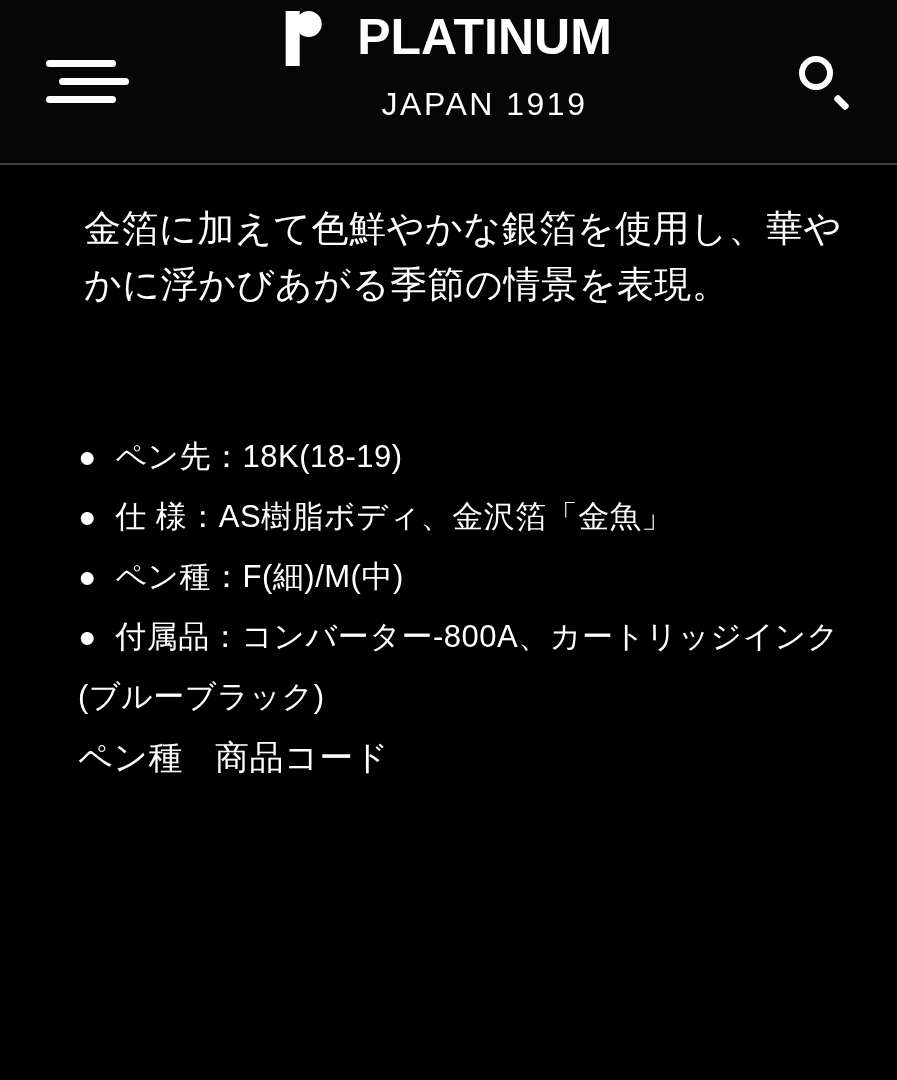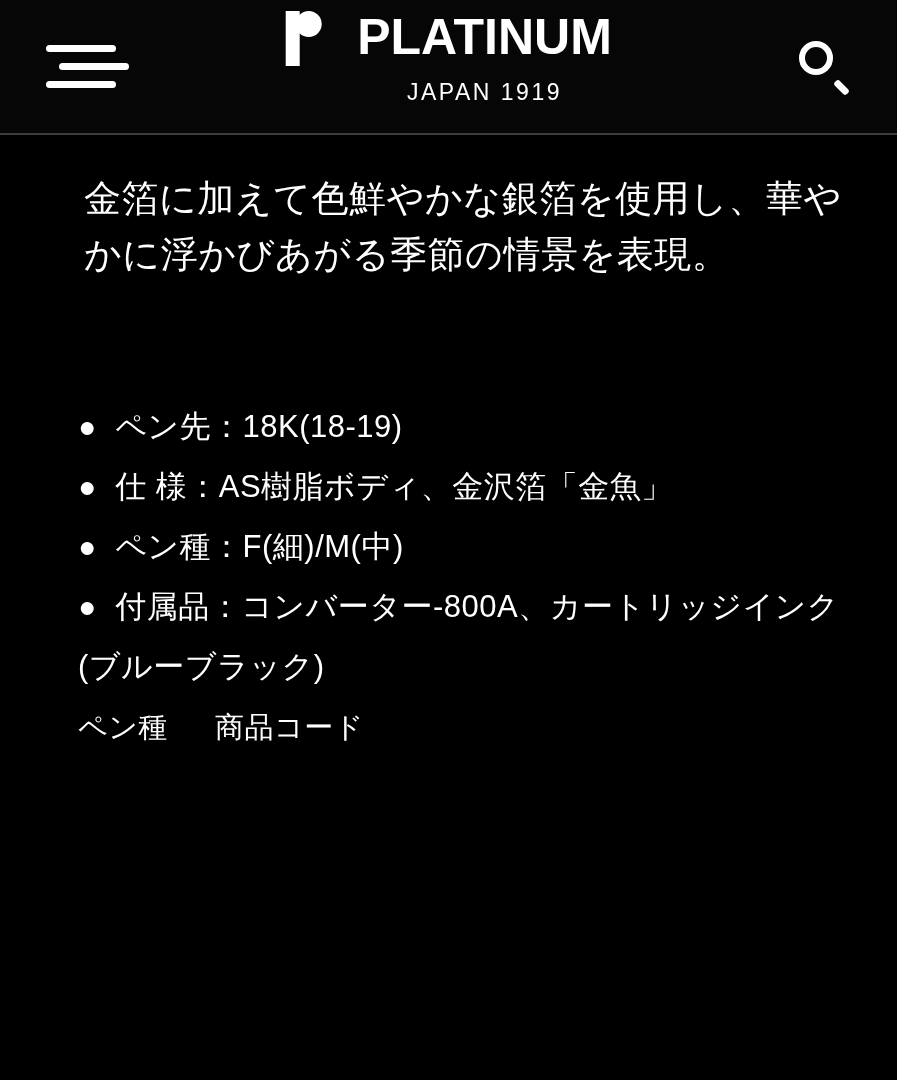--- a/index.html
+++ b/index.html
@@ -8,21 +8,21 @@
     width: 897px; height: 1080px;
     background: #000;
     color: #fff;
     font-family: "Liberation Sans", "DejaVu Sans", sans-serif;
     overflow: hidden;
   }
 
   
   .header {
     position: relative;
-    height: 135px;
+    height: 165px;
     background: #060606;
     border-bottom: 2px solid #3d3d3d;
     display: flex;
     align-items: center;
     justify-content: space-between;
     padding: 0 46px;
   }
   button { background: none; border: none; padding: 0; cursor: pointer; color: #fff; }
 
   .hamburger { display: flex; flex-direction: column; gap: 11px; }
@@ -41,22 +41,22 @@
   .p-ring {
     position: absolute; left: 10px; top: 3px;
     width: 23px; height: 23px;
     border: 13px solid #fff; border-radius: 50%;
   }
   .wordmark {
     font-size: 50px; font-weight: 800; line-height: 58px;
     letter-spacing: 0px; white-space: nowrap;
   }
   .brand-sub {
-    margin-top: 13px; margin-left: 72px;
-    font-size: 23px; font-weight: 500; letter-spacing: 2.5px;
+    margin-top: 20px; margin-left: 72px;
+    font-size: 32px; font-weight: 500; letter-spacing: 2.5px;
     white-space: nowrap;
   }
 
   .search { position: relative; width: 54px; height: 60px; }
   .search-circle {
     position: absolute; left: 2px; top: 4px;
     width: 34px; height: 34px;
     border: 6px solid #fff; border-radius: 50%;
     display: block;
   }
@@ -80,21 +80,21 @@
 
   .spec-list { margin-top: 114px; }
   .spec-item {
     margin: 0;
     font-size: 31px;
     line-height: 60px;
   }
   .bullet { margin-right: 19px; font-size: 30px; }
   .spec-text { white-space: pre-line; letter-spacing: 0.5px; text-align: center; }
 
-  .code-table { font-size: 29px; line-height: 60px; letter-spacing: 0.5px; }
+  .code-table { font-size: 34px; line-height: 60px; letter-spacing: 0.5px; }
   .code-table .row { display: grid; grid-template-columns: 137px 1fr; }
   .code-table .num { letter-spacing: 1px; }
 </style>
 </head>
 <body>
 
 <div class="page">
 
   <header class="header">
 

